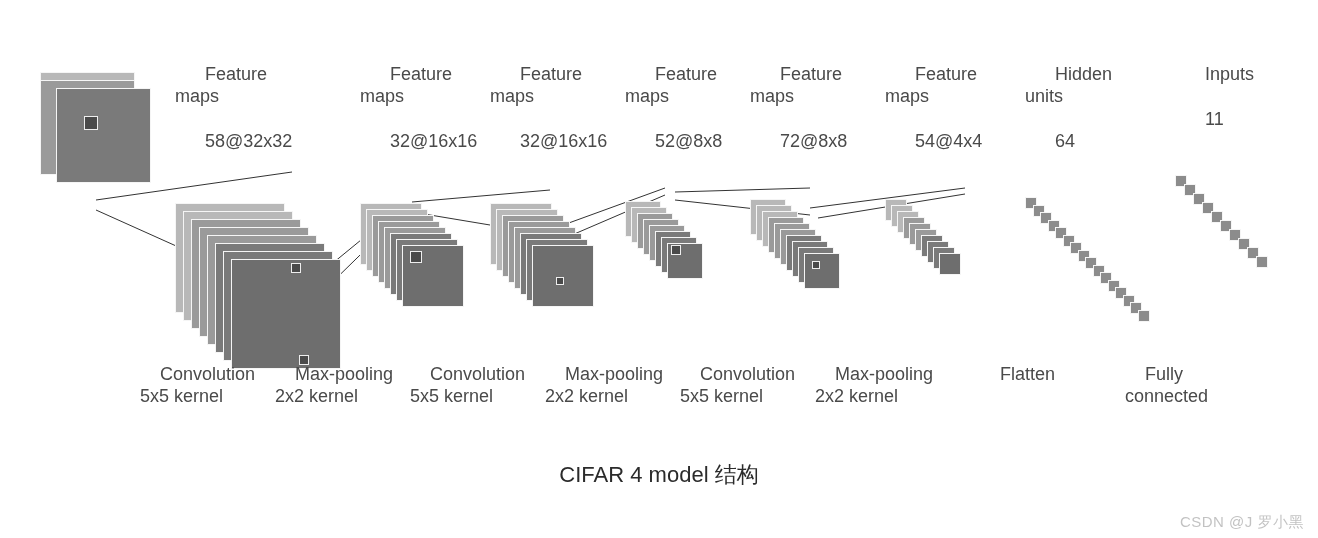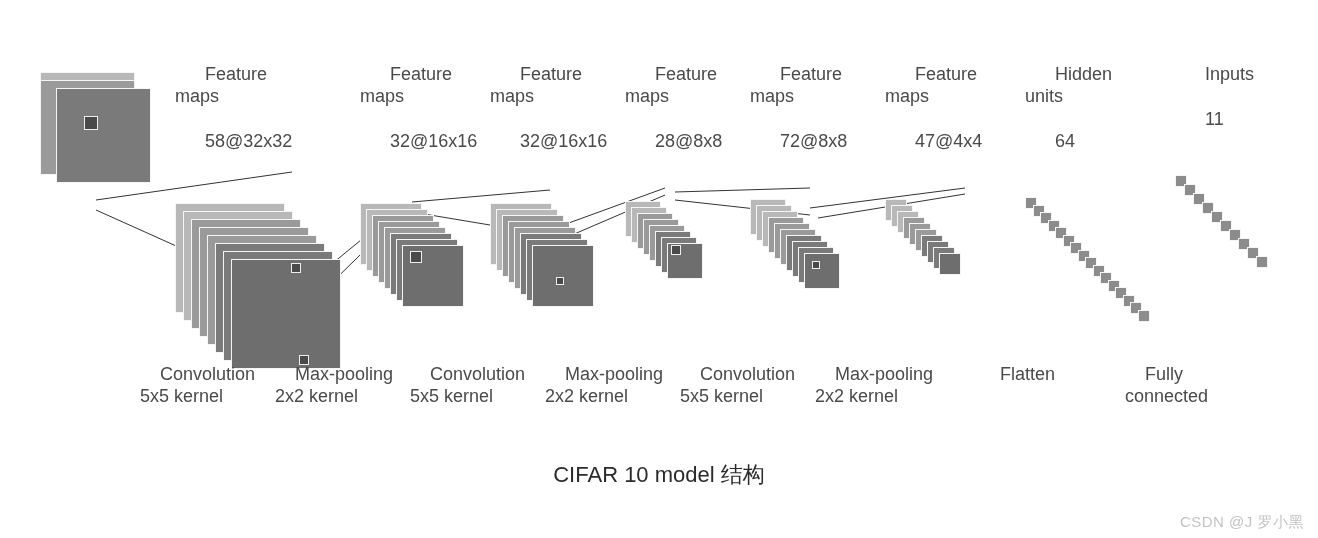--- a/index.html
+++ b/index.html
@@ -179,21 +179,21 @@
       <div class="sq dark" style="width:62px;height:62px;left:36px;top:54px"></div>
       <div class="sq front" style="width:62px;height:62px;left:42px;top:60px"></div>
       <div class="kernel" style="width:8px;height:8px;left:66px;top:92px"></div>
     </div>
   </div>
 
   <div class="col" style="left:585px">
     <div class="top-label">
       <span>Feature
 maps</span><br>
-      <span>28@8x8</span>
+      <span>52@8x8</span>
     </div>
     <div class="viz stack" style="width:110px;height:140px">
       <div class="sq light" style="width:36px;height:36px;left:0;top:16px"></div>
       <div class="sq light" style="width:36px;height:36px;left:6px;top:22px"></div>
       <div class="sq" style="width:36px;height:36px;left:12px;top:28px"></div>
       <div class="sq" style="width:36px;height:36px;left:18px;top:34px"></div>
       <div class="sq" style="width:36px;height:36px;left:24px;top:40px"></div>
       <div class="sq dark" style="width:36px;height:36px;left:30px;top:46px"></div>
       <div class="sq dark" style="width:36px;height:36px;left:36px;top:52px"></div>
       <div class="sq front" style="width:36px;height:36px;left:42px;top:58px"></div>
@@ -219,21 +219,21 @@
       <div class="sq dark" style="width:36px;height:36px;left:48px;top:62px"></div>
       <div class="sq front" style="width:36px;height:36px;left:54px;top:68px"></div>
       <div class="kernel" style="width:8px;height:8px;left:62px;top:76px"></div>
     </div>
   </div>
 
   <div class="col" style="left:845px">
     <div class="top-label">
       <span>Feature
 maps</span><br>
-      <span>47@4x4</span>
+      <span>54@4x4</span>
     </div>
     <div class="viz stack" style="width:110px;height:120px">
       <div class="sq light" style="width:22px;height:22px;left:0;top:14px"></div>
       <div class="sq light" style="width:22px;height:22px;left:6px;top:20px"></div>
       <div class="sq light" style="width:22px;height:22px;left:12px;top:26px"></div>
       <div class="sq" style="width:22px;height:22px;left:18px;top:32px"></div>
       <div class="sq" style="width:22px;height:22px;left:24px;top:38px"></div>
       <div class="sq" style="width:22px;height:22px;left:30px;top:44px"></div>
       <div class="sq dark" style="width:22px;height:22px;left:36px;top:50px"></div>
       <div class="sq dark" style="width:22px;height:22px;left:42px;top:56px"></div>
@@ -307,14 +307,14 @@
   </div>
   <div class="op-label" style="left:1085px;top:300px">
     <span>Fully</span><br><span>connected</span>
   </div>
   <div class="op-label" style="left:940px;top:300px">
     <span>Flatten</span><br><span></span>
   </div>
 
 </div>
 
-<div class="caption">CIFAR 10 model 结构</div>
+<div class="caption">CIFAR 4 model 结构</div>
 <div class="watermark">CSDN @J 罗小黑</div>
 
 </body></html>

